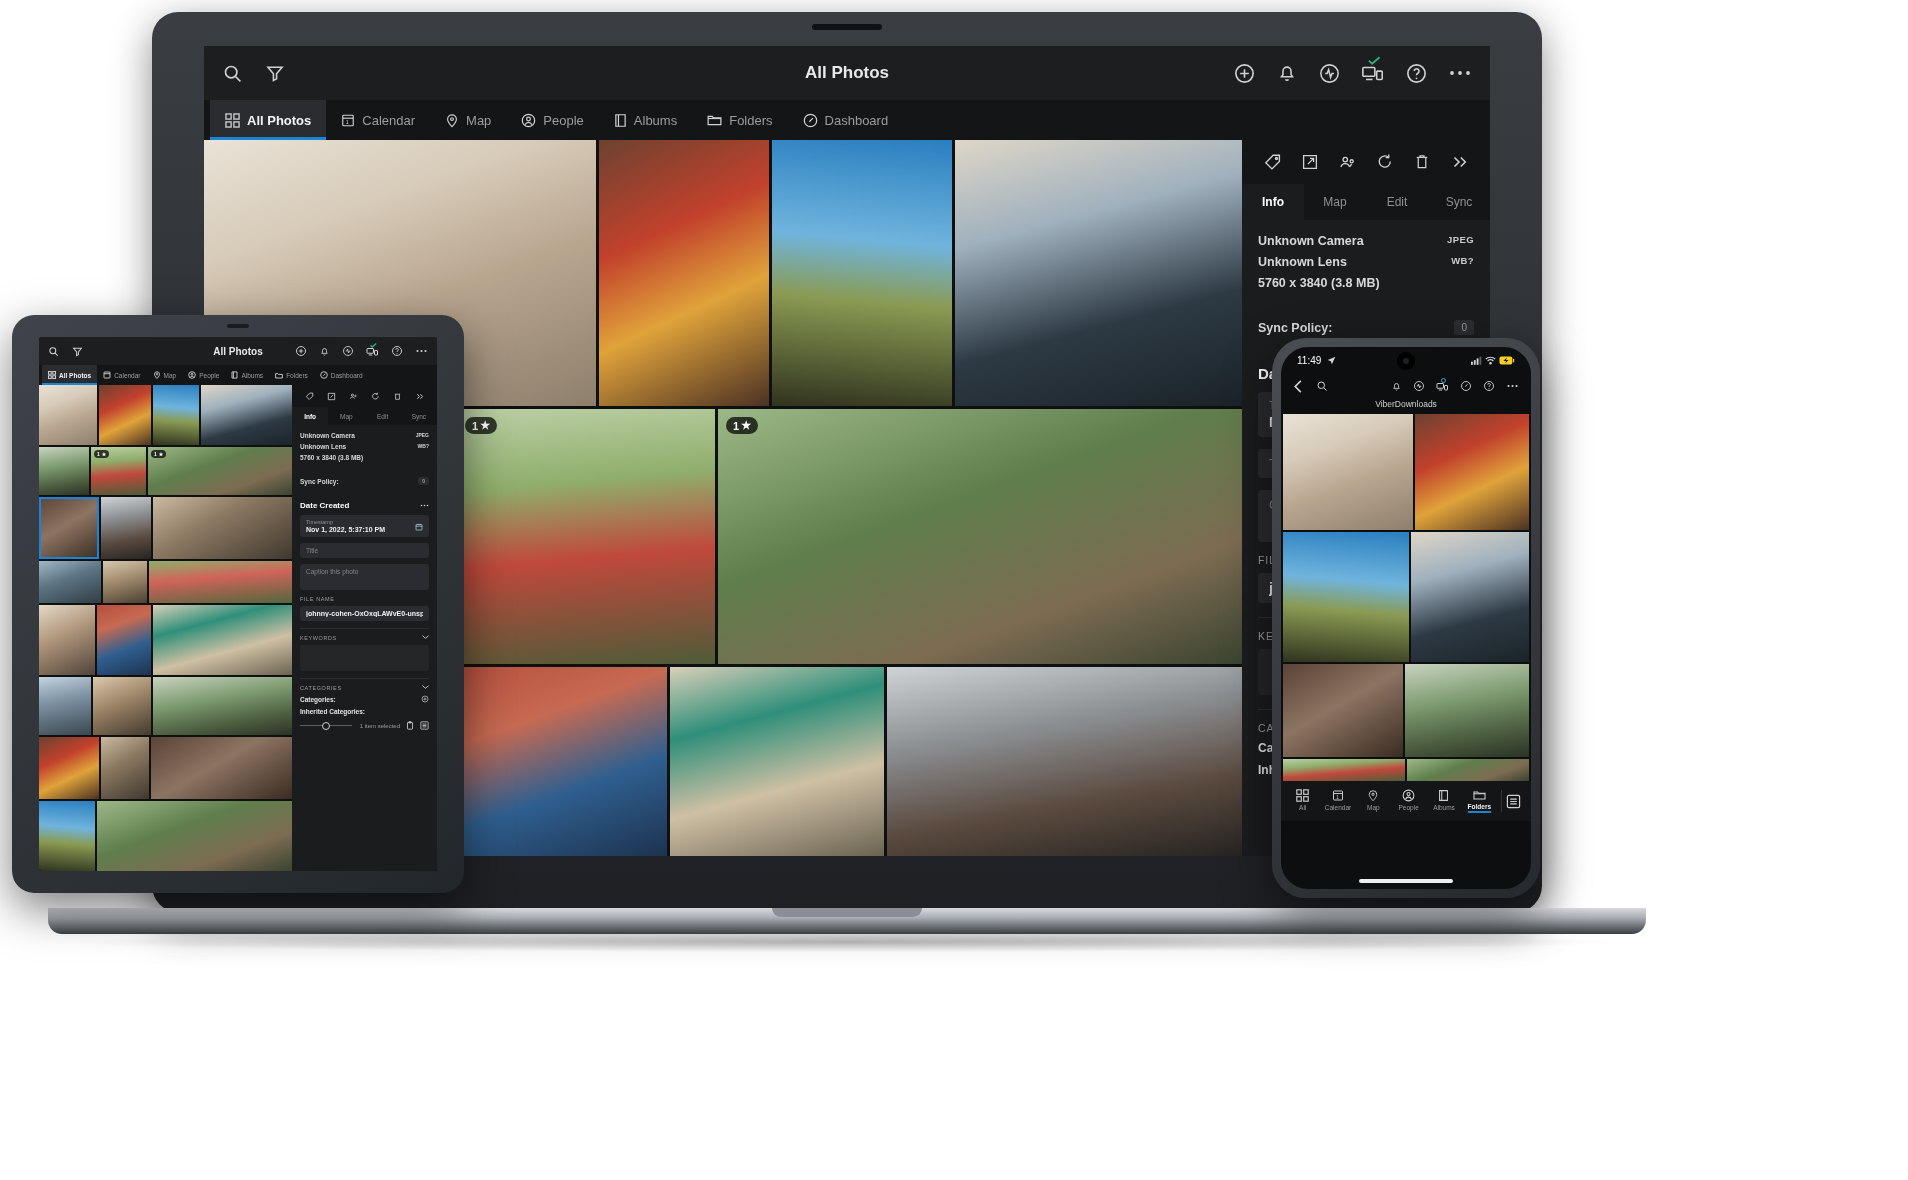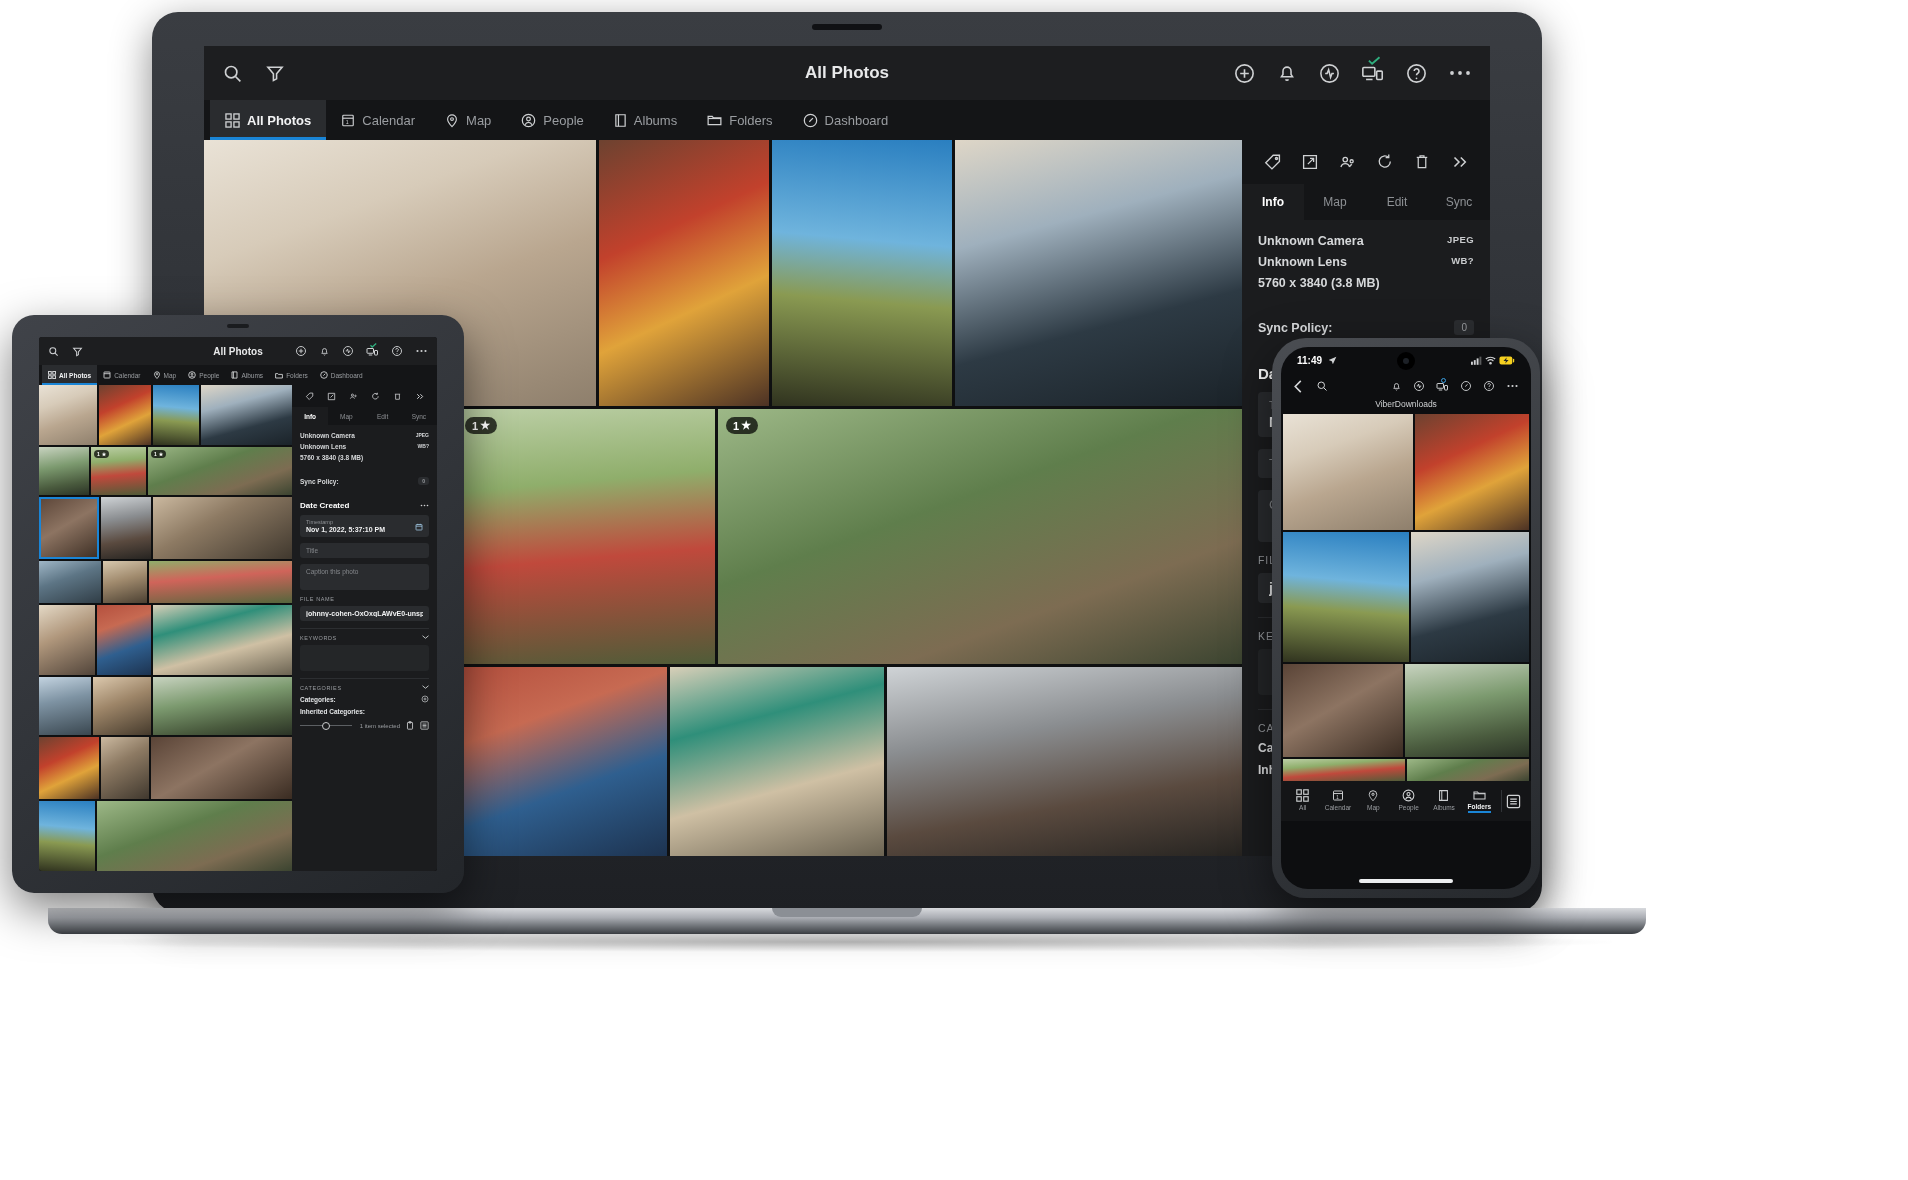--- a/index.html
+++ b/index.html
@@ -134,21 +134,21 @@
   .t-knob{position:absolute;left:22px;top:-3.5px;width:8px;height:8px;border-radius:50%;border:1.2px solid #c9cbcd;background:#1b1c1e;}
   .t-selinfo{font-size:6px;color:#9a9da1;margin-left:auto;}
 
   
   #phone { position:absolute; left:1272px; top:338px; width:268px; height:560px; z-index:6;}
   .ph-body{position:absolute;inset:0;background:linear-gradient(150deg,#4a4d52,#26292d);
     border-radius:34px;padding:8px;box-shadow:0 16px 46px rgba(0,0,0,.5);}
   .ph-screen{position:absolute;left:9px;top:9px;right:9px;bottom:9px;background:#0d0e10;
     border-radius:27px;overflow:hidden;}
   .ph-status{height:26px;display:flex;align-items:center;padding:0 16px;color:#fff;font-size:10px;position:relative;}
-  .ph-status .time{font-weight:bold;display:flex;align-items:center;gap:6px;}
+  .ph-status .time{font-weight:normal;display:flex;align-items:center;gap:6px;}
   .ph-status .right{margin-left:auto;display:flex;align-items:center;gap:3px;}
   .ph-island{position:absolute;left:50%;top:5px;transform:translateX(-50%);width:18px;height:18px;
     background:#000;border-radius:50%;}
   .ph-island:after{content:"";position:absolute;left:6px;top:6px;width:6px;height:6px;border-radius:50%;background:#1c2026;}
   .ph-toolbar{height:26px;display:flex;align-items:center;padding:0 12px;gap:0;}
   .ph-toolbar .ic{color:#d4d6d8;}
   .ph-tb-right{margin-left:auto;display:flex;gap:11px;align-items:center;}
   .ph-tb-left{display:flex;gap:13px;align-items:center;}
   .ph-title{text-align:center;color:#cfd1d3;font-size:8.5px;padding-bottom:5px;}
   .ph-grid{display:flex;flex-direction:column;gap:2px;height:367px;overflow:hidden;padding:0 2px;}

